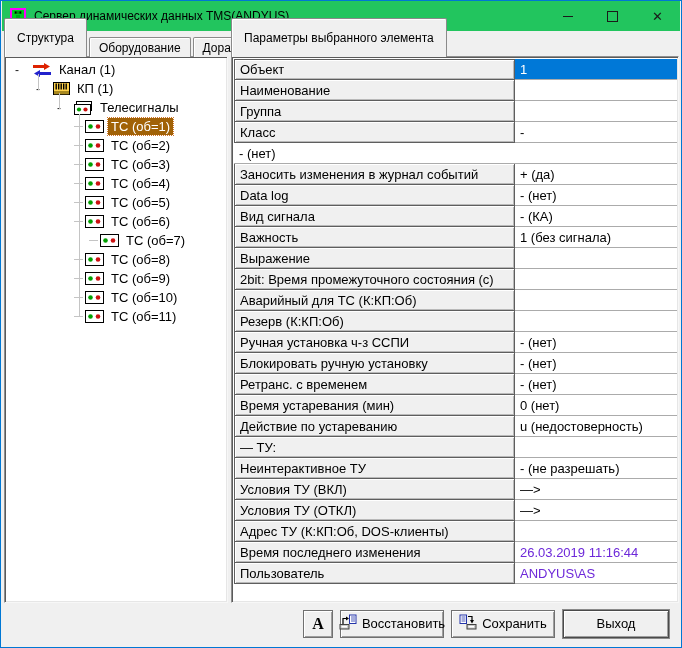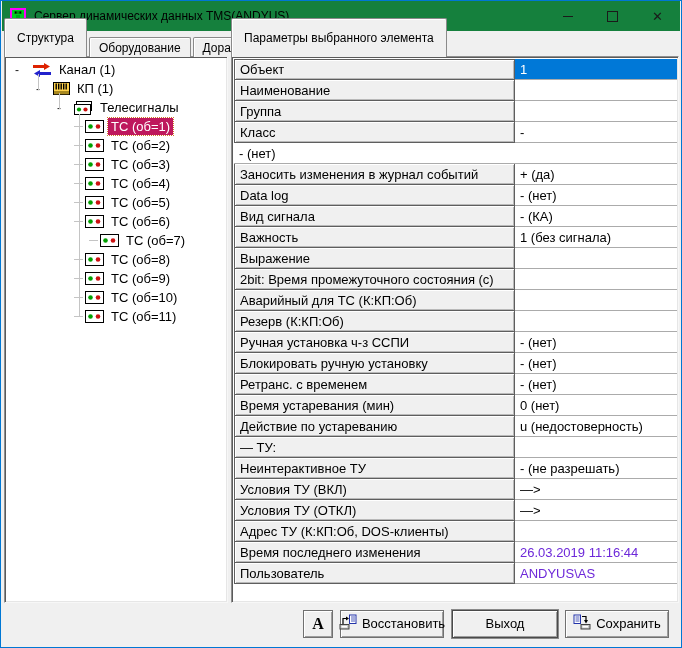--- a/index.html
+++ b/index.html
@@ -1,20 +1,20 @@
 <!DOCTYPE html>
 <html><head>
 <meta charset="utf-8">
 <style>
   html,body{margin:0;padding:0;}
   body{width:682px;height:648px;font-family:"Liberation Sans",sans-serif;font-size:13px;background:#d0d0d0;-webkit-font-smoothing:none;}
   .window{position:relative;width:682px;height:648px;box-sizing:border-box;border:1px solid #0077d4;background:#f0f0f0;overflow:hidden;}
 
   
-  .titlebar{position:absolute;left:1px;top:0;right:1px;height:30px;background:#15803d;display:flex;align-items:center;}
+  .titlebar{position:absolute;left:1px;top:0;right:1px;height:30px;background:#22c55e;display:flex;align-items:center;}
   .app-icon{width:16px;height:16px;margin:0 8px 0 8px;flex:0 0 auto;}
   .title-text{font-size:12px;color:#000;white-space:nowrap;}
   .win-btns{margin-left:auto;display:flex;height:100%;}
   .win-btn{width:45px;height:100%;display:flex;align-items:center;justify-content:center;color:#1a1a1a;}
   .glyph-min{width:10px;height:1px;background:#1a1a1a;}
   .glyph-max{width:9px;height:9px;border:1px solid #1a1a1a;background:transparent;}
   .glyph-close{font-size:13px;line-height:1;}
 
   
   .tabbar{position:absolute;top:33px;height:23px;display:flex;align-items:flex-end;z-index:2;}
@@ -28,21 +28,21 @@
   #left-panel{left:3px;top:55px;width:224px;height:547px;overflow:hidden;}
   #right-panel{left:230px;top:55px;width:448px;height:547px;overflow:hidden;}
 
   
   .tree{position:relative;padding-top:3px;font-size:13px;color:#000;}
   .tree-row{height:19px;display:flex;align-items:center;white-space:nowrap;}
   .expander{width:12px;text-align:center;font-size:12px;line-height:10px;color:#222;flex:0 0 auto;}
   .tree-stub{flex:0 0 auto;width:9px;height:1px;background:#c4c4c4;margin-right:2px;}
   .tree-icon{flex:0 0 auto;margin-right:4px;display:flex;align-items:center;}
   .tree-label{padding:1px 3px;}
-  .tree-label.selected{background:#be185d;color:#fff;outline:1px dotted #d4762a;}
+  .tree-label.selected{background:#a16207;color:#fff;outline:1px dotted #d4762a;}
   .vline{position:absolute;width:1px;background:#c4c4c4;}
 
   
   .prop-table{position:absolute;left:2px;top:2px;width:443px;}
   .prop-row{display:flex;height:21px;box-sizing:border-box;}
   .prop-label{box-sizing:border-box;width:281px;flex:0 0 auto;background:#f0f0f0;border:1px solid #5e5e5e;border-top:none;box-shadow:inset 1px 1px 0 #fff, inset -1px -1px 0 #b9b9b9;display:flex;align-items:center;padding-left:5px;font-size:13px;color:#000;white-space:nowrap;overflow:hidden;}
   .prop-row:first-child .prop-label{border-top:1px solid #5e5e5e;}
   .prop-value{flex:1;box-sizing:border-box;background:#fff;border-bottom:1px solid #ababab;display:flex;align-items:center;padding-left:5px;font-size:13px;color:#000;white-space:nowrap;overflow:hidden;}
   .prop-value.selected{background:#0078d7;color:#fff;}
   .prop-value.blue{color:#6d28d9;}
@@ -380,31 +380,31 @@
           <rect x="10.5" y="1" width="6.5" height="8.5" fill="#ffffff" stroke="#2233aa" stroke-width="1"></rect>
           <line x1="12" y1="3" x2="16" y2="3" stroke="#2233aa" stroke-width="0.8"></line>
           <line x1="12" y1="5" x2="16" y2="5" stroke="#2233aa" stroke-width="0.8"></line>
           <line x1="12" y1="7" x2="16" y2="7" stroke="#2233aa" stroke-width="0.8"></line>
           <path d="M4 10 L4 4.5 L7 4.5" fill="none" stroke="#000" stroke-width="1.2"></path>
           <path d="M7 2.5 L10 4.5 L7 6.5 Z" fill="#000"></path>
         </svg>
       </span>
       <span>Восстановить</span>
     </button>
-    <button class="btn" id="btn-exit">Выход</button>
     <button class="btn" id="btn-save">
       <span>
         <svg width="18" height="16" viewBox="0 0 18 16">
           <rect x="1" y="1" width="6.5" height="8.5" fill="#ffffff" stroke="#2233aa" stroke-width="1"></rect>
           <line x1="2.5" y1="3" x2="6.5" y2="3" stroke="#2233aa" stroke-width="0.8"></line>
           <line x1="2.5" y1="5" x2="6.5" y2="5" stroke="#2233aa" stroke-width="0.8"></line>
           <line x1="2.5" y1="7" x2="6.5" y2="7" stroke="#2233aa" stroke-width="0.8"></line>
           <rect x="8" y="10.5" width="9" height="4.5" fill="#c9c9c9" stroke="#404040" stroke-width="1"></rect>
           <rect x="9.5" y="12" width="5.5" height="1.5" fill="#ffffff"></rect>
           <path d="M9 2.5 L13 2.5 L13 6" fill="none" stroke="#000" stroke-width="1.2"></path>
           <path d="M11 6 L15 6 L13 9.5 Z" fill="#000"></path>
         </svg>
       </span>
       <span>Сохранить</span>
     </button>
+    <button class="btn" id="btn-exit">Выход</button>
   </div>
 
 </div>
 
 </body></html>

